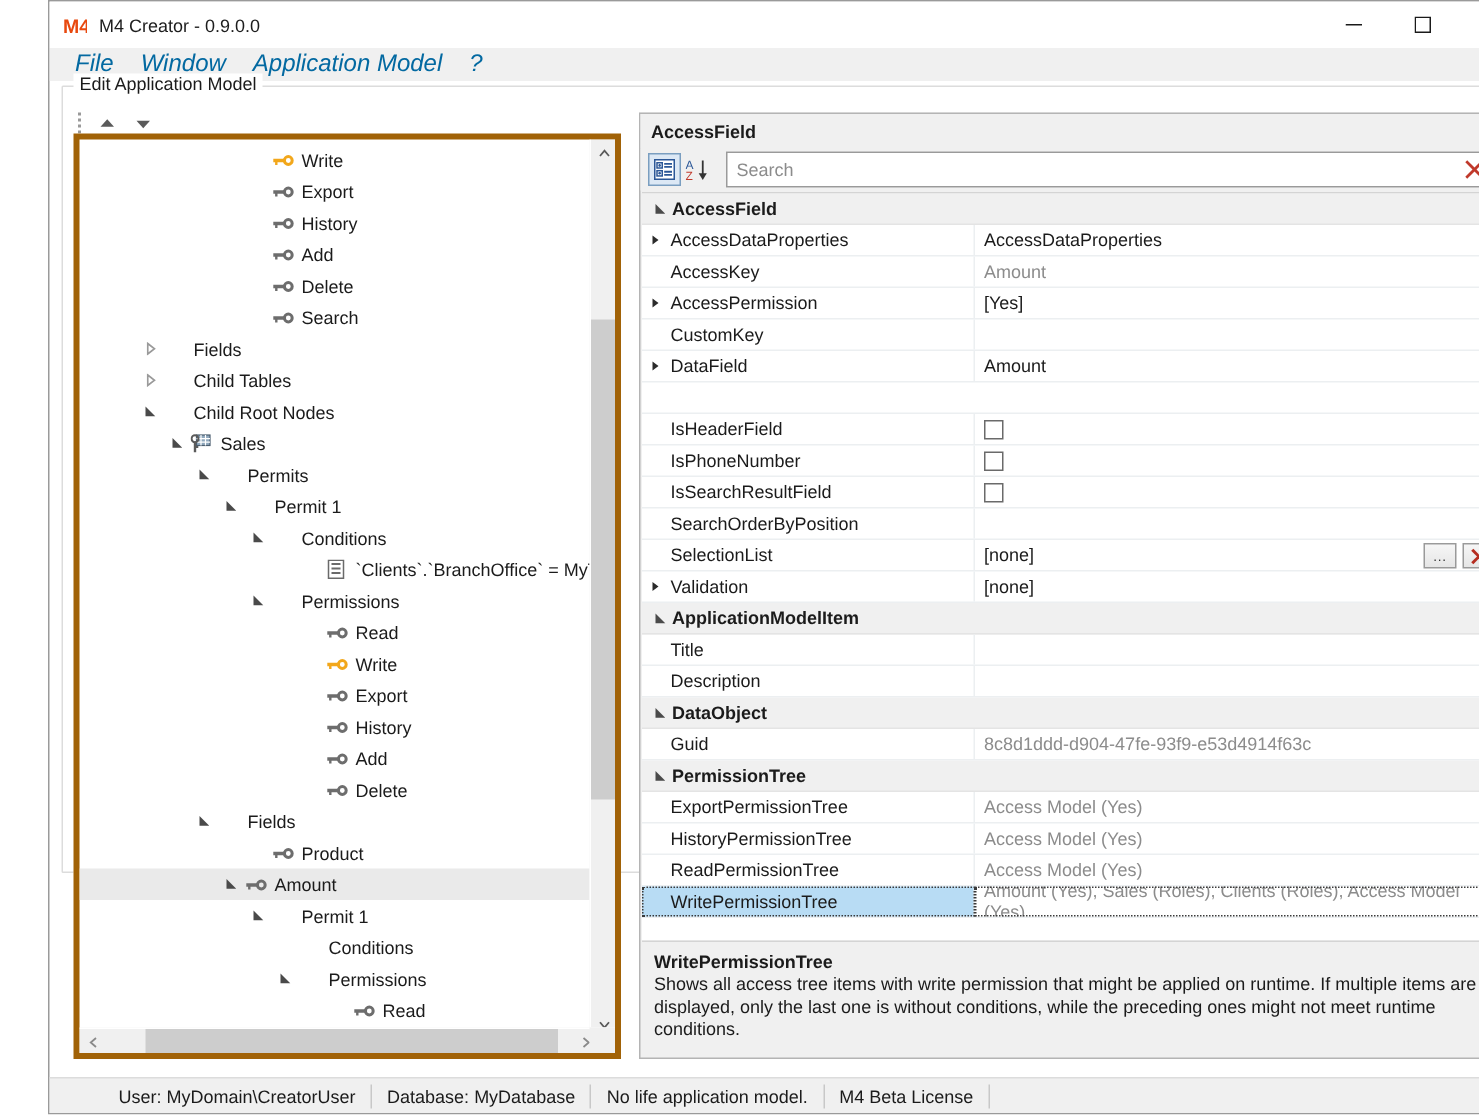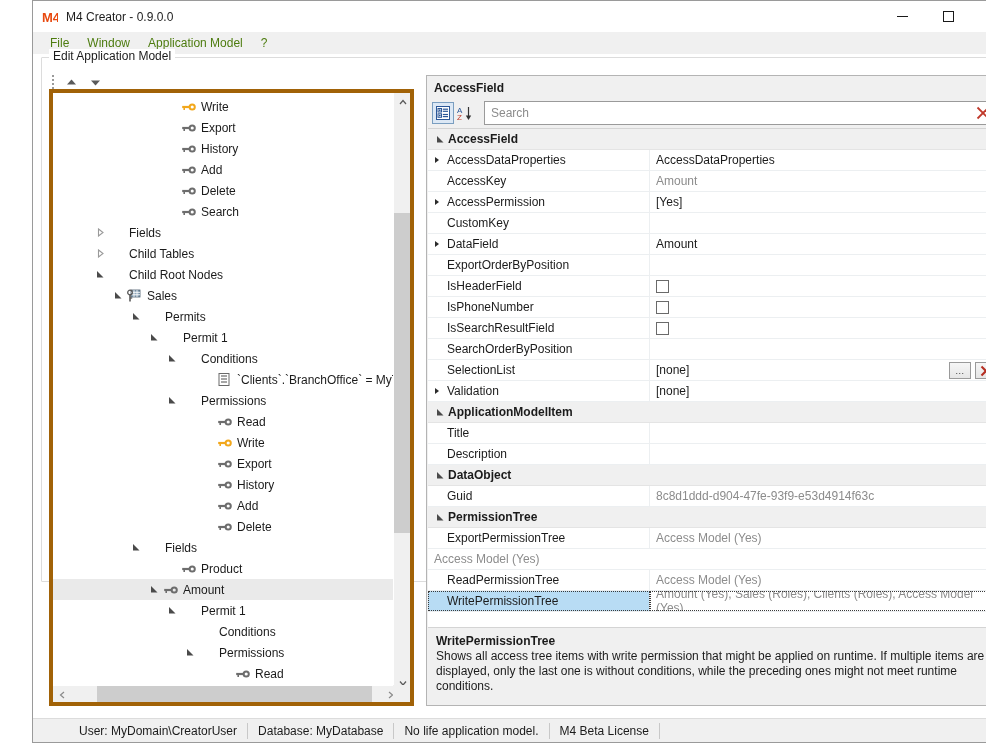--- a/index.html
+++ b/index.html
@@ -43,22 +43,22 @@
   .win-btn svg { display: block; }
 
   
   .menubar {
     position: absolute; left: 0; top: 31px; width: 984px; height: 22px;
     background: #f0f0f0;
     display: flex; align-items: center;
     padding-left: 8px;
   }
   .menu-item {
-    font-size: 12px; color: #4d7c0f;
-    padding: 2px 9px; white-space: nowrap;
+    font-size: 16px; color: #0369a1;
+    padding: 2px 9px; white-space: nowrap; font-style: italic;
   }
 
   
   .groupbox {
     position: absolute; left: 8px; top: 56px;
     width: 970px; height: 525px;
   }
   .groupbox > .gb-label {
     position: absolute; left: 8px; top: -8px;
     background: #ffffff; padding: 0 4px;
@@ -784,24 +784,20 @@
                   <polygon points="2,1 6,4 2,7" fill="#2b2b2b"></polygon>
                 </svg>
               </span>
               <span class="ptxt">DataField</span>
             </span>
             <span class="pval">
               <span>Amount</span>
             </span>
           </div>
           <div class="prow">
-            <span class="pname">
-              <span class="exp3"></span>
-              <span class="ptxt">ExportOrderByPosition</span>
-            </span>
             <span class="pval">
               <span></span>
             </span>
           </div>
           <div class="prow">
             <span class="pname">
               <span class="exp3"></span>
               <span class="ptxt">IsHeaderField</span>
             </span>
             <span class="pval">
@@ -918,20 +914,24 @@
           <div class="prow">
             <span class="pname">
               <span class="exp3"></span>
               <span class="ptxt">ExportPermissionTree</span>
             </span>
             <span class="pval gray">
               <span>Access Model (Yes)</span>
             </span>
           </div>
           <div class="prow">
+            <span class="pname">
+              <span class="exp3"></span>
+              <span class="ptxt">HistoryPermissionTree</span>
+            </span>
             <span class="pval gray">
               <span>Access Model (Yes)</span>
             </span>
           </div>
           <div class="prow">
             <span class="pname">
               <span class="exp3"></span>
               <span class="ptxt">ReadPermissionTree</span>
             </span>
             <span class="pval gray">

